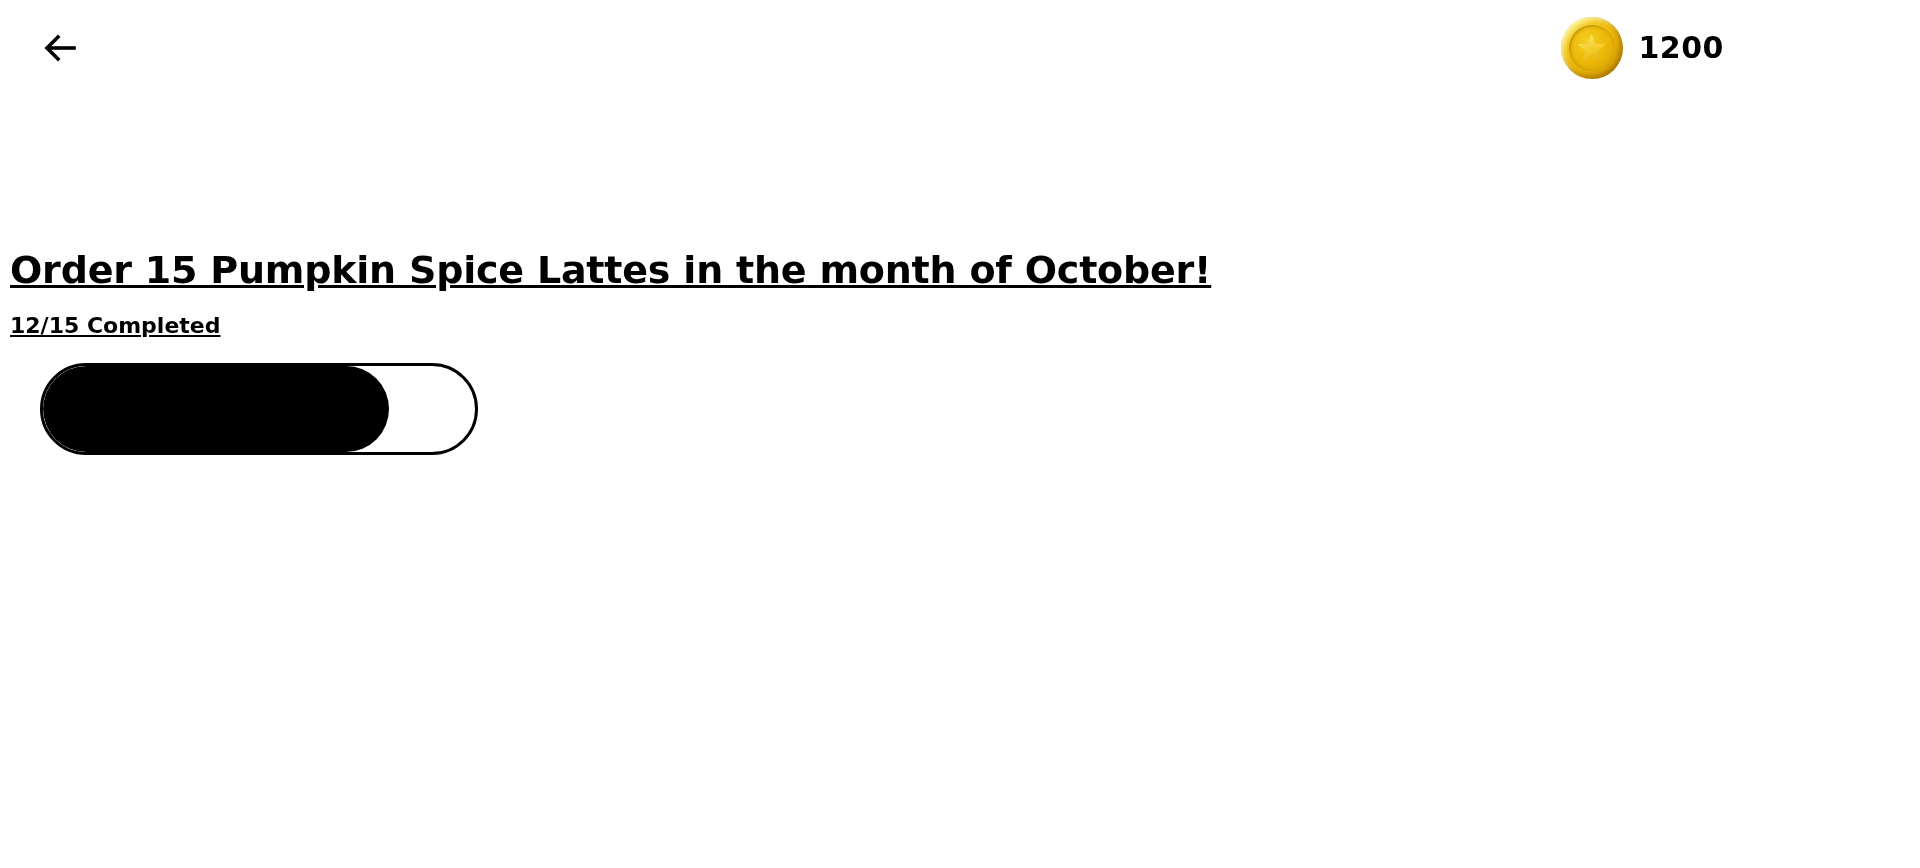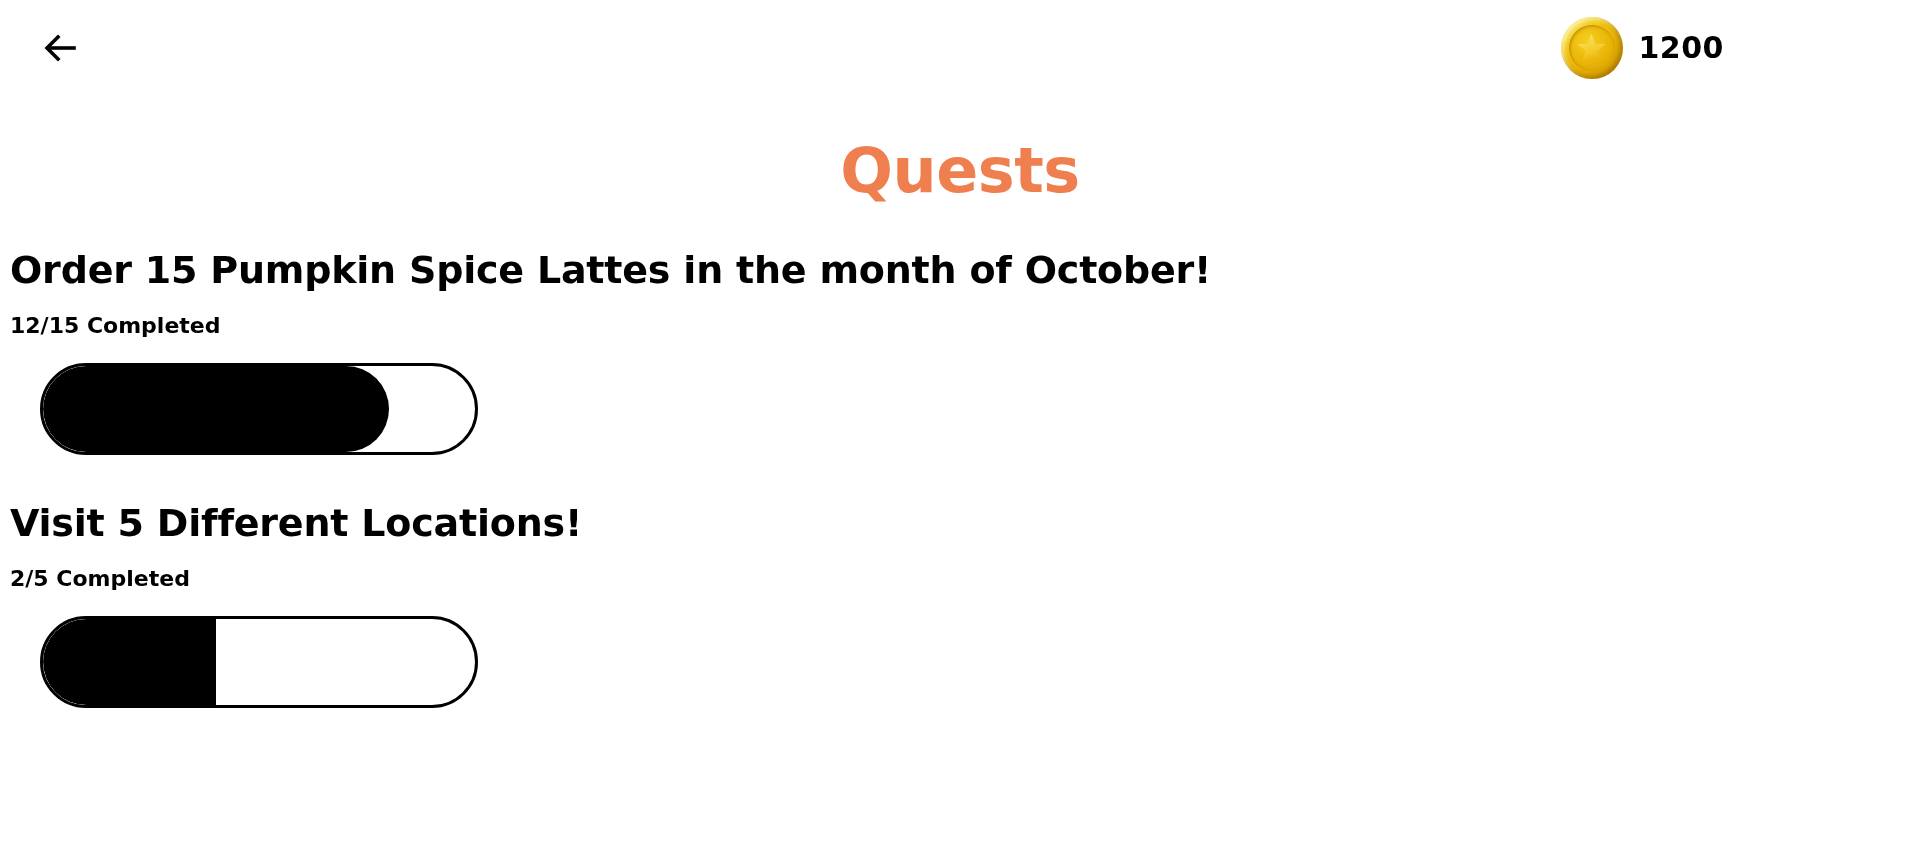--- a/index.html
+++ b/index.html
@@ -114,20 +114,21 @@
   
   .quest-list {
     position: absolute;
     top: 248px;
     left: 10px;
     width: 1900px;
   }
 
   .quest {
     margin-bottom: 46px;
+    text-decoration: underline;
   }
 
   .quest-title {
     font-size: 38px;
     font-weight: bold;
     color: #000000;
     line-height: 1.18;
     letter-spacing: -0.2px;
   }
 
@@ -183,35 +184,27 @@
       <span class="coin-icon">
         <span class="coin-outer"></span>
         <span class="coin-inner"></span>
         <span class="coin-star"></span>
       </span>
       <span class="coin-count">1200</span>
     </div>
 
   </div>
 
-  <div class="page-title">Quests</div>
 
   <div class="quest-list">
 
     <div class="quest">
       <div class="quest-title">Order 15 Pumpkin Spice Lattes in the month of October!</div>
       <div class="quest-progress-label">12/15 Completed</div>
       <div class="progress-track">
         <div class="progress-fill rounded-end" style="width: 80%;"></div>
       </div>
     </div>
 
-    <div class="quest">
-      <div class="quest-title">Visit 5 Different Locations!</div>
-      <div class="quest-progress-label">2/5 Completed</div>
-      <div class="progress-track">
-        <div class="progress-fill" style="width: 40%;"></div>
-      </div>
-    </div>
 
   </div>
 
 </div>
 
 </body></html>

